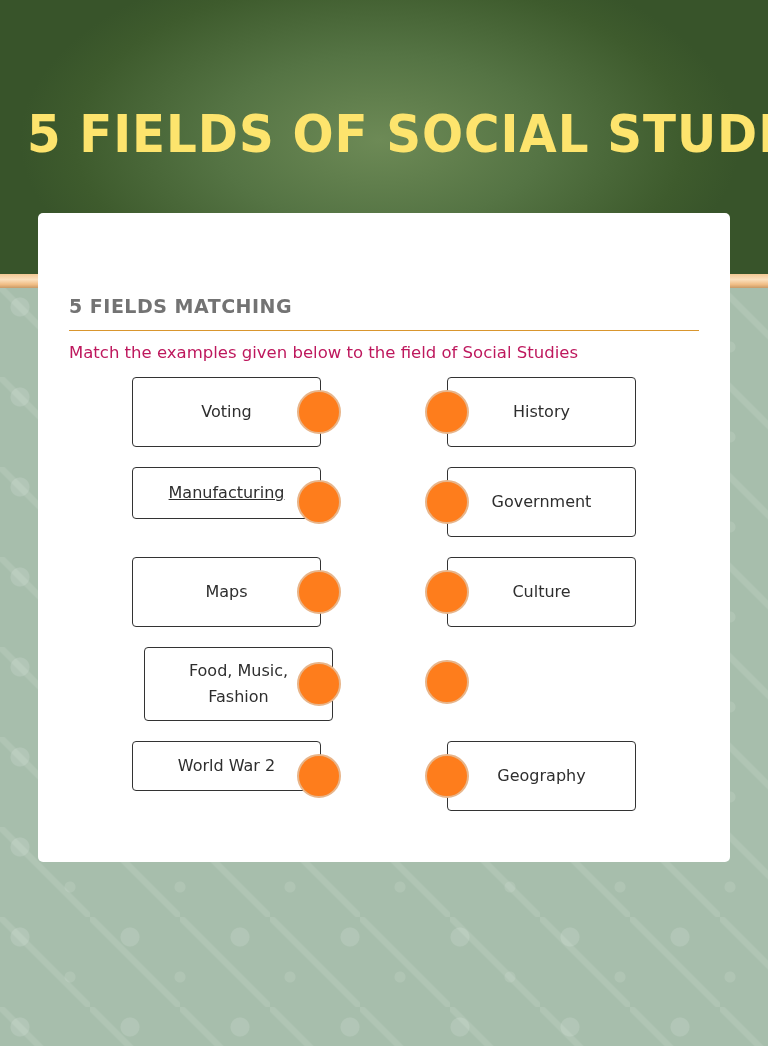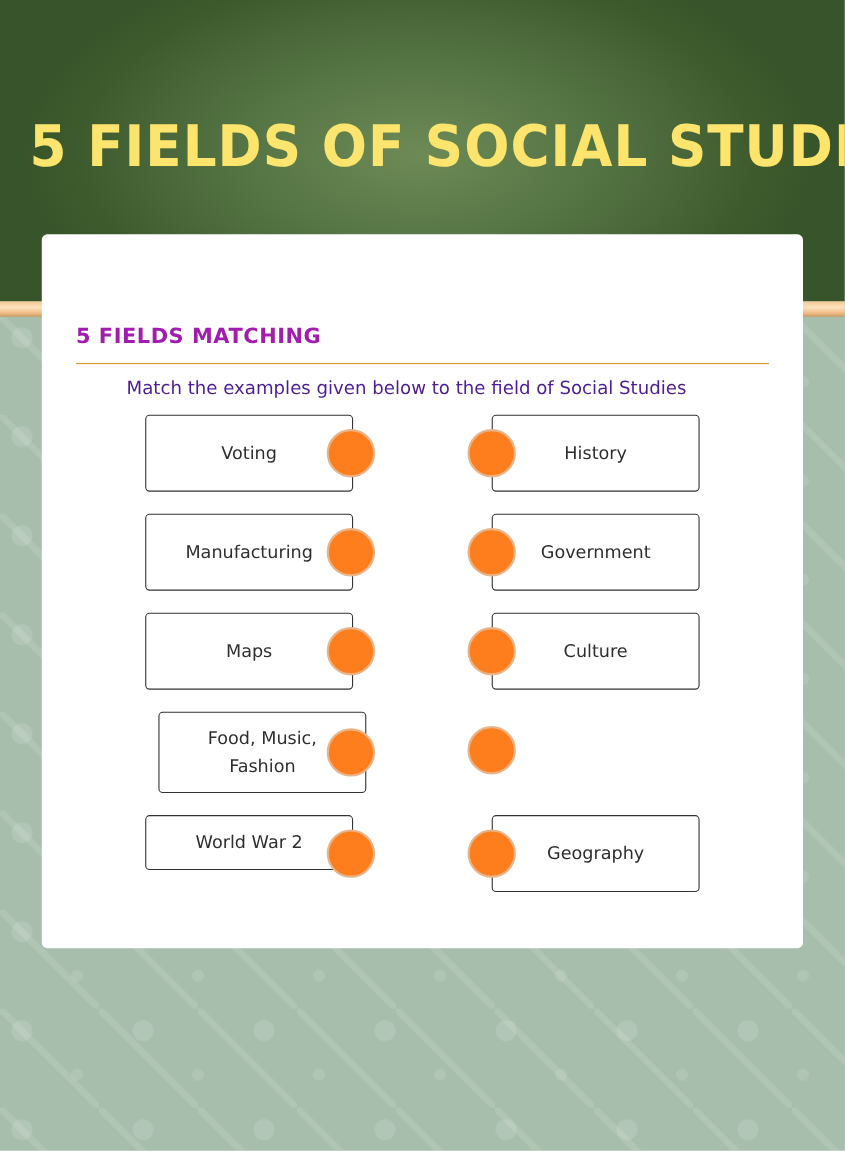--- a/index.html
+++ b/index.html
@@ -34,29 +34,29 @@
     text-transform: uppercase; transform: scaleX(0.93); transform-origin: center;
     white-space: nowrap;
   }
   .card {
     position: absolute; left: 38px; top: 213px; width: 692px; height: 649px;
     background: #ffffff; border-radius: 5px;
   }
   .section-title {
     position: absolute; left: 31px; top: 82px;
     font-family: "DejaVu Sans", sans-serif; font-weight: bold;
-    font-size: 19px; color: #a21caf; text-transform: uppercase; letter-spacing: 0.5px;
+    font-size: 19px; color: #737373; text-transform: uppercase; letter-spacing: 0.5px;
   }
   .section-rule {
     position: absolute; left: 31px; top: 117px; width: 630px; height: 1px;
     background: #d9962e;
   }
   .instructions {
     position: absolute; left: 31px; top: 130px;
-    font-family: "DejaVu Sans", sans-serif; font-size: 16.5px; color: #4c1d95; margin-left: 46px;
+    font-family: "DejaVu Sans", sans-serif; font-size: 16.5px; color: #be185d;
   }
   .match-box {
     position: absolute; width: 189px; border: 1px solid #333333; border-radius: 4px;
     background: #ffffff; display: flex; align-items: center; justify-content: center;
     text-align: center; font-family: "DejaVu Sans", sans-serif; font-size: 16px;
     color: #2e2e2e; line-height: 26px; padding: 16px 12px;
   }
   .match-box.left { left: 94px; }
   .match-box.right { left: 409px; }
   .connector {
@@ -78,21 +78,21 @@
 <div class="card">
   <div class="section-title">5 Fields Matching</div>
   <div class="section-rule"></div>
   <div class="instructions">Match the examples given below to the field of Social Studies</div>
 
   <div class="match-box left" style="top:164px;height:70px;">Voting</div>
   <div class="connector left" style="top:177px;"></div>
   <div class="match-box right" style="top:164px;height:70px;">History</div>
   <div class="connector right" style="top:177px;"></div>
 
-  <div class="match-box left" style="top:254px;height:70px;">Manufacturing</div>
+  <div class="match-box left" style="top:254px;height:52px;text-decoration:underline;">Manufacturing</div>
   <div class="connector left" style="top:267px;"></div>
   <div class="match-box right" style="top:254px;height:70px;">Government</div>
   <div class="connector right" style="top:267px;"></div>
 
   <div class="match-box left" style="top:344px;height:70px;">Maps</div>
   <div class="connector left" style="top:357px;"></div>
   <div class="match-box right" style="top:344px;height:70px;">Culture</div>
   <div class="connector right" style="top:357px;"></div>
 
   <div class="match-box left" style="top:434px;height:74px;margin-left:12px;">Food, Music, Fashion</div>

